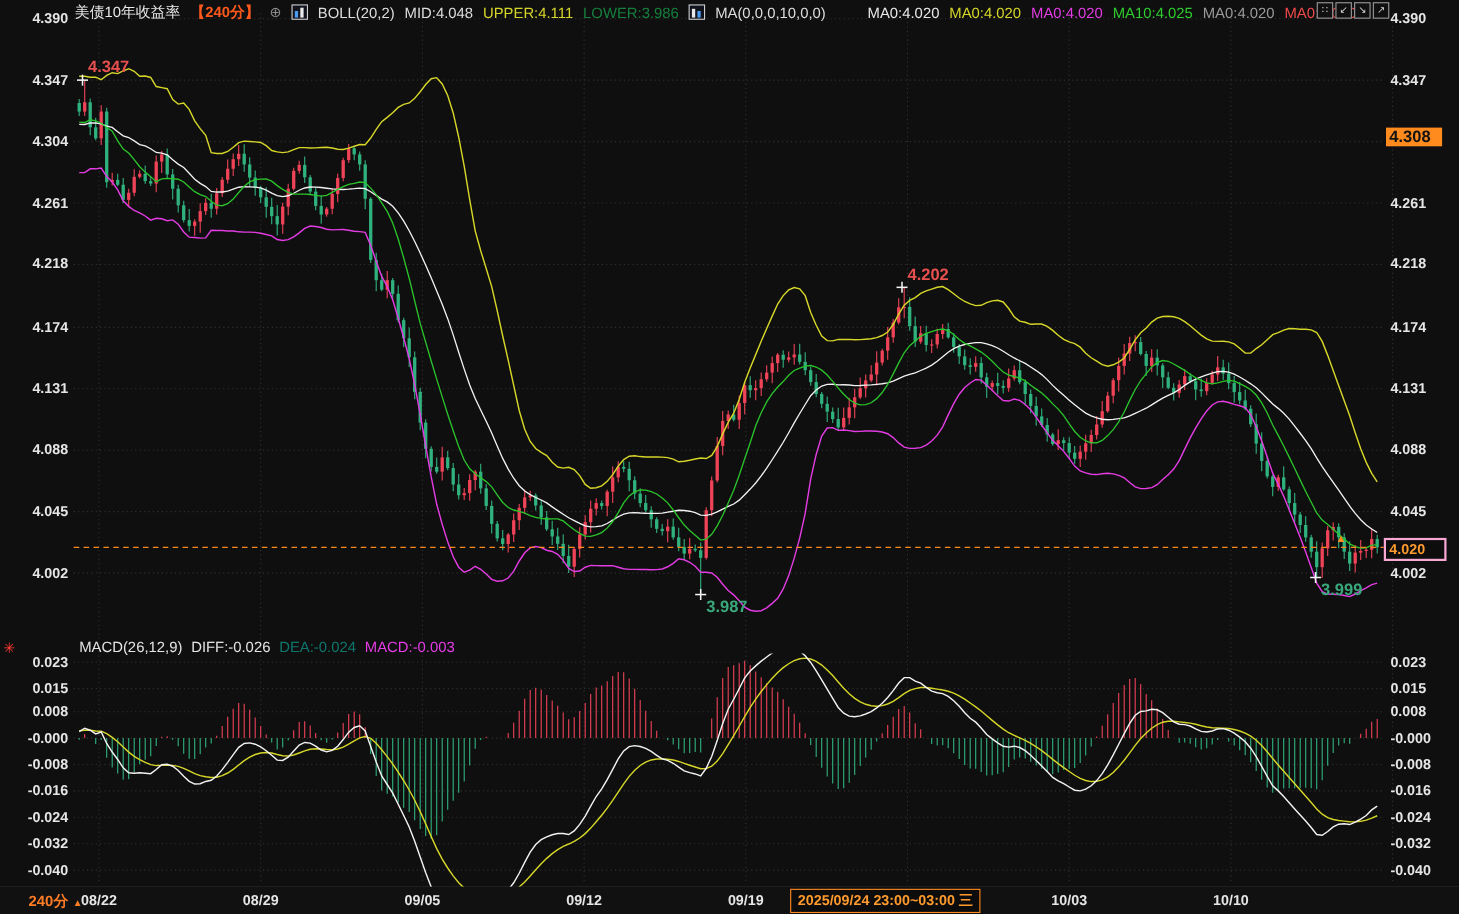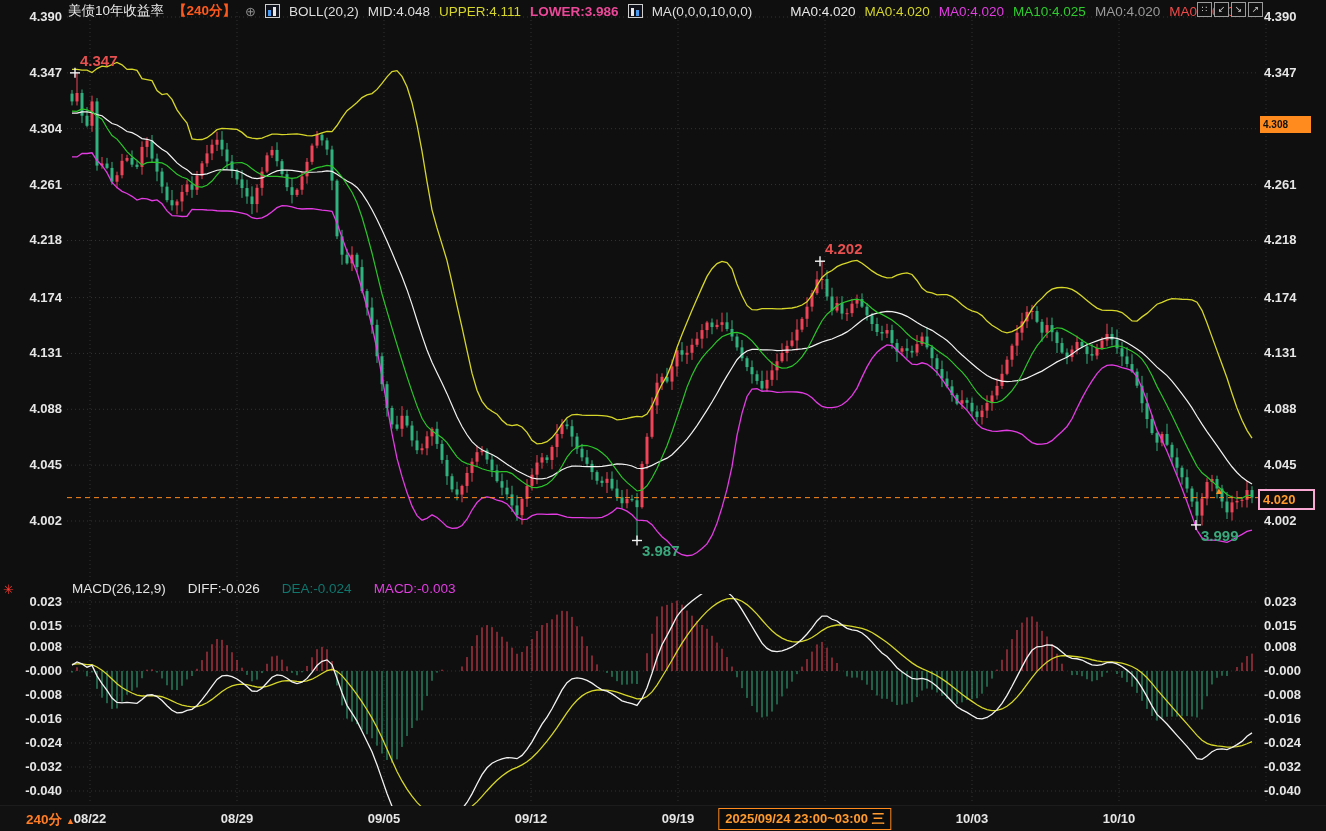--- a/index.html
+++ b/index.html
@@ -6,39 +6,39 @@
   html,body{margin:0;padding:0;background:#0f0f0f;width:1326px;height:831px;overflow:hidden;
     font-family:"Liberation Sans","DejaVu Sans",sans-serif;}
   #stage{position:absolute;inset:0;width:1326px;height:831px;background:#0f0f0f;}
   #chart-canvas{position:absolute;left:0;top:0;}
   .hdr{position:absolute;top:2px;left:68px;display:flex;align-items:center;gap:9px;
     font-size:13.5px;color:#dedede;white-space:nowrap;z-index:5;}
   .hdr .t-title{color:#e9e9e9;}
   .hdr .t-period{color:#ff5a1e;font-weight:bold;}
   .hdr .t-add{color:#8d8d8d;font-size:13px;}
   .hdr .t-upper{color:#d6d62a;}
-  .hdr .t-lower{color:#ec4899;font-weight:bold;}
+  .hdr .t-lower{color:#15803d;}
   .mini-ic{display:inline-block;width:13px;height:12px;border:1px solid #cfcfcf;background:#10131c;
     position:relative;}
   .mini-ic i{position:absolute;bottom:1px;width:3px;background:#4a9af0;}
   .mini-ic i.w{background:#e8e8e8;}
-  .macd-hdr{position:absolute;top:581px;left:72px;display:flex;gap:22px;font-size:13.5px;
+  .macd-hdr{position:absolute;top:581px;left:72px;display:flex;gap:8px;font-size:13.5px;
     white-space:nowrap;z-index:5;}
   .macd-hdr .m-label,.macd-hdr .m-diff{color:#e4e4e4;}
   .macd-hdr .m-dea{color:#0f766e;}
   .macd-hdr .m-macd{color:#e23ce2;}
   .ind-set{position:absolute;left:3px;top:582px;color:#ff3b30;font-size:13px;z-index:5;}
   .axis-label{position:absolute;font-size:13px;font-weight:bold;color:#e6e6e6;line-height:16px;}
   .al-left{left:0;width:62px;text-align:right;}
   .al-right{left:1264px;text-align:left;}
   .toolbar{position:absolute;top:2px;left:1197px;display:flex;gap:2px;z-index:6;}
   .tool-btn{width:13px;height:13px;border:1px solid #9b9b9b;color:#cfcfcf;font-size:9px;
     line-height:12px;text-align:center;background:#101010;cursor:pointer;}
   .badge-open{position:absolute;left:1260px;width:48px;height:17px;background:#ff8a1e;color:#121212;
-    font-size:10px;font-weight:bold;line-height:17px;padding-left:3px;z-index:4;}
+    font-size:15px;font-weight:bold;line-height:17px;padding-left:3px;z-index:4;}
   .badge-last{position:absolute;left:1258px;width:50px;height:17px;background:#0d0d0d;
     border:2px solid #f9a8d4;color:#ff9b2e;font-size:13px;font-weight:bold;line-height:17px;
     padding-left:3px;z-index:4;}
   .price-arrow{position:absolute;left:1214px;color:#ff8a1e;font-size:10px;z-index:4;}
   .bottom-bar{position:absolute;left:0;top:806px;width:1326px;height:25px;background:#111111;z-index:3;}
   .bb-period{position:absolute;left:26px;top:5px;color:#ff7d26;font-weight:bold;font-size:13.5px;}
   .bb-arrow{color:#ff7d26;font-size:9px;margin-left:4px;}
   .bb-tick{position:absolute;top:5px;transform:translateX(-50%);color:#e6e6e6;font-weight:bold;
     font-size:13px;white-space:nowrap;}
   .bb-cross{position:absolute;top:2px;transform:translateX(-50%);border:1px solid #ff8a1e;

